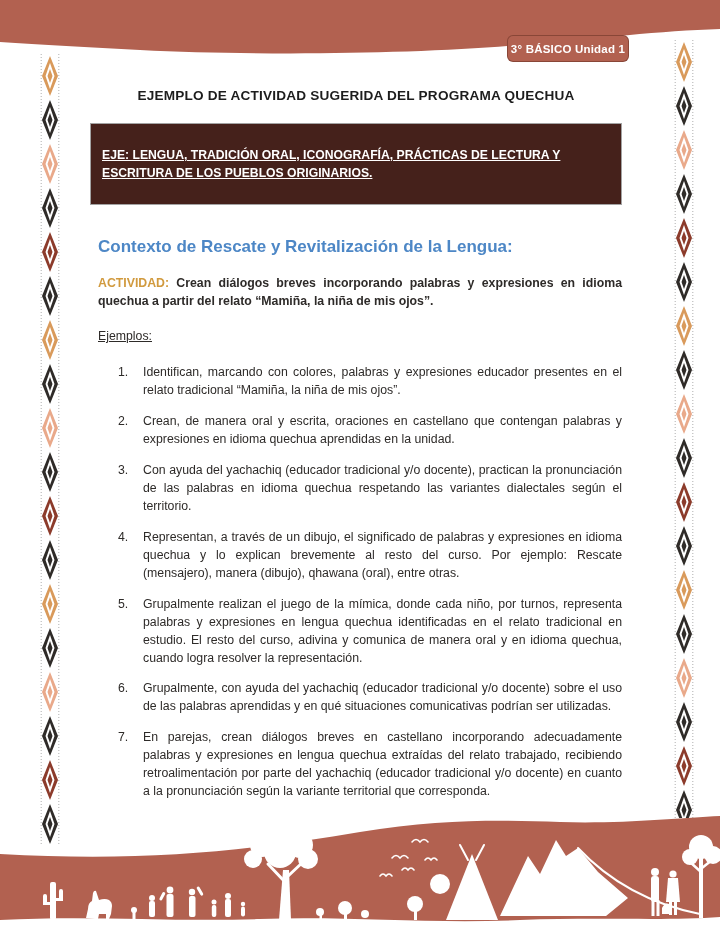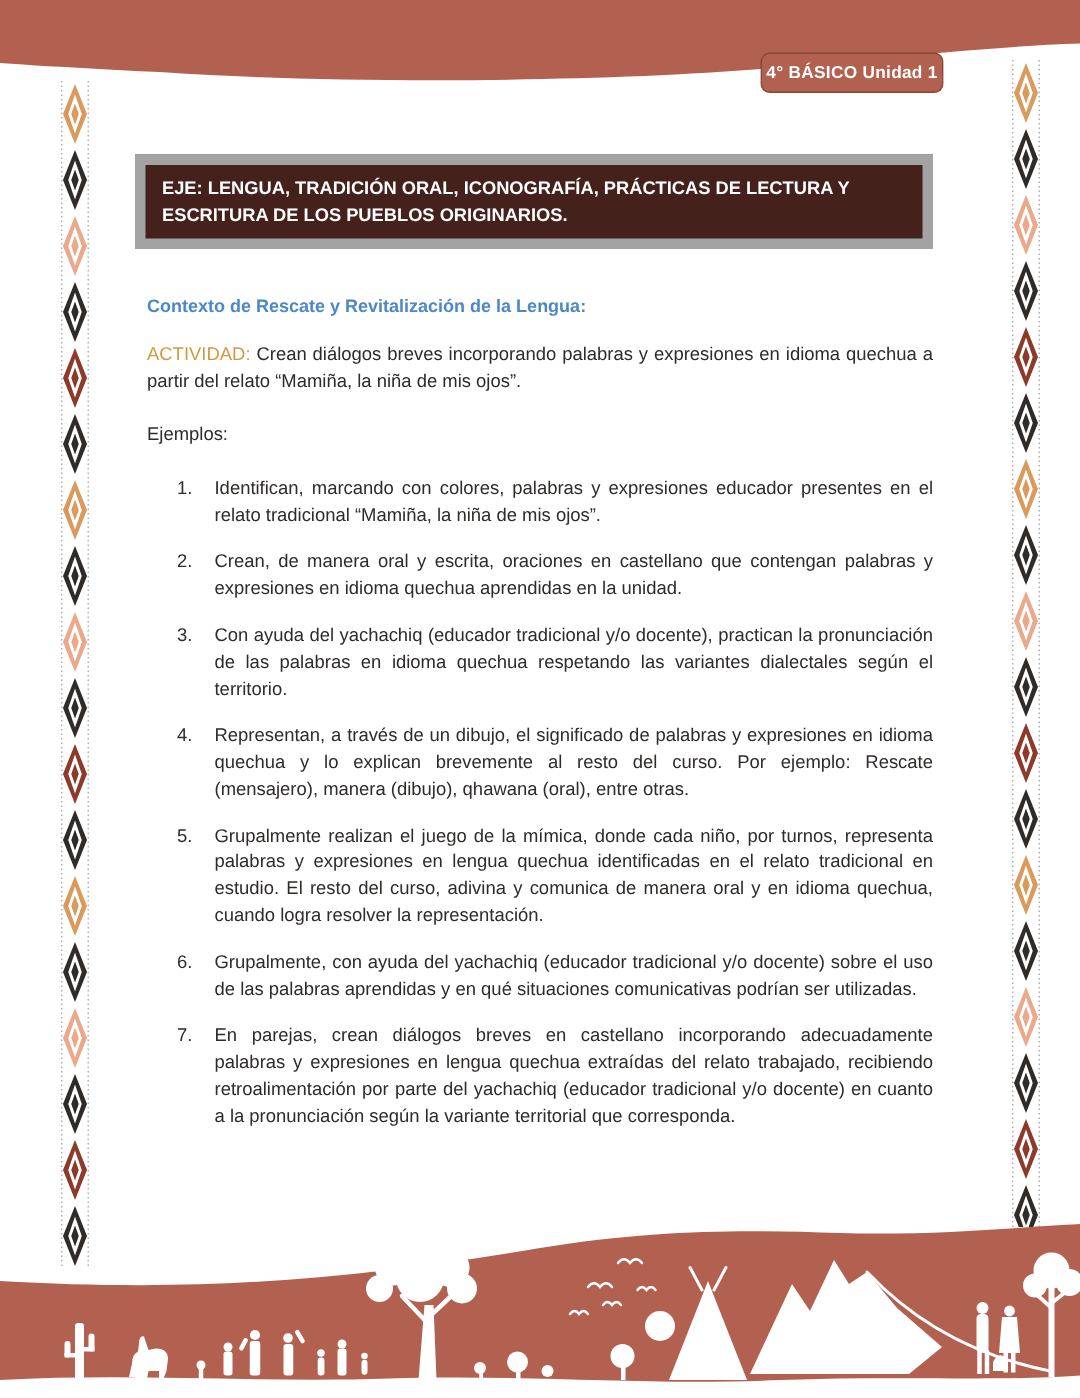--- a/index.html
+++ b/index.html
@@ -30,28 +30,29 @@
   
   .content{
     position:absolute;left:90px;top:86px;width:532px;
     color:var(--text);
     font-size:12.3px;line-height:1.46;
   }
   .title{text-align:center;font-weight:bold;font-size:13.6px;letter-spacing:.2px;color:#1d1d1d;}
   .eje{
     margin-top:17px;
     background:var(--banner);
-    border:7px solid #a3a3a3;
+    border:1px solid #a3a3a3;
     color:#fff;font-weight:bold;font-size:12.2px;line-height:1.5;
-    padding:6px 11px;
-  }
-  .ctx{margin:30px 0 11px 8px;color:var(--blue);font-weight:bold;font-size:12px;}
-  .act{margin:15px 0 0 8px;text-align:justify;}
+    padding:22px 11px;
+    text-decoration:underline;
+  }
+  .ctx{margin:30px 0 11px 8px;color:var(--blue);font-weight:bold;font-size:17px;}
+  .act{margin:15px 0 0 8px;text-align:justify;font-weight:bold;}
   .act-label{color:var(--amber);}
-  .examples{margin:17px 0 14px 8px;}
+  .examples{margin:17px 0 14px 8px;text-decoration:underline;}
   .list{margin-top:18px;}
   .li{display:flex;margin-bottom:13px;}
   .num{flex:0 0 25px;margin-left:28px;}
   .txt{flex:1;text-align:justify;}
   .b{font-weight:normal;}
   
   .footer{position:absolute;left:0;top:812px;width:720px;height:120px;display:block;}
   .footer .terra{fill:var(--terracotta);}
   .footer .w{fill:#ffffff;}
   .footer .ws{stroke:#ffffff;fill:none;stroke-linecap:round;}
@@ -69,21 +70,21 @@
     </g>
   </defs>
 </svg>
 
 <div class="page" style="--terracotta: #b26150; --banner: #45211b; --blue: #4d87c6; --amber: #d19a3e; --text: #2e2b29;">
 
   <svg class="header-wave" viewBox="0 0 720 70" preserveAspectRatio="none">
     <path d="M0,0 H720 V29 C660,31 600,38 520,45 C420,54 260,56 140,50 C90,47 40,45 0,42 Z"></path>
   </svg>
 
-  <div class="badge">4° BÁSICO Unidad 1</div>
+  <div class="badge">3° BÁSICO Unidad 1</div>
 
   <svg class="strip strip-left" width="20" height="792">
       <use href="#motif" y="0" fill="#d99a5b"></use>
       <use href="#motif" y="44" fill="#2f2b28"></use>
       <use href="#motif" y="88" fill="#e9a98a"></use>
       <use href="#motif" y="132" fill="#2f2b28"></use>
       <use href="#motif" y="176" fill="#8c3b2b"></use>
       <use href="#motif" y="220" fill="#2f2b28"></use>
       <use href="#motif" y="264" fill="#d99a5b"></use>
       <use href="#motif" y="308" fill="#2f2b28"></use>
@@ -117,20 +118,21 @@
       <use href="#motif" y="572" fill="#2f2b28"></use>
       <use href="#motif" y="616" fill="#e9a98a"></use>
       <use href="#motif" y="660" fill="#2f2b28"></use>
       <use href="#motif" y="704" fill="#8c3b2b"></use>
       <use href="#motif" y="748" fill="#2f2b28"></use>
       <line class="edge-dots" x1="1.2" y1="0" x2="1.2" y2="778" stroke-dasharray="1 2"></line>
       <line class="edge-dots" x1="18.8" y1="0" x2="18.8" y2="778" stroke-dasharray="1 2"></line>
     </svg>
 
   <div class="content">
+    <div class="title">EJEMPLO DE ACTIVIDAD SUGERIDA DEL PROGRAMA QUECHUA</div>
 
     <div class="eje">EJE: LENGUA, TRADICIÓN ORAL, ICONOGRAFÍA, PRÁCTICAS DE LECTURA Y ESCRITURA DE LOS PUEBLOS ORIGINARIOS.</div>
 
     <div class="ctx">Contexto de Rescate y Revitalización de la Lengua:</div>
 
     <p class="act">
       <span class="act-label">ACTIVIDAD:</span>
       <span>Crean diálogos breves incorporando palabras y expresiones en idioma quechua a partir del relato “Mamiña, la niña de mis ojos”.</span>
     </p>
 

